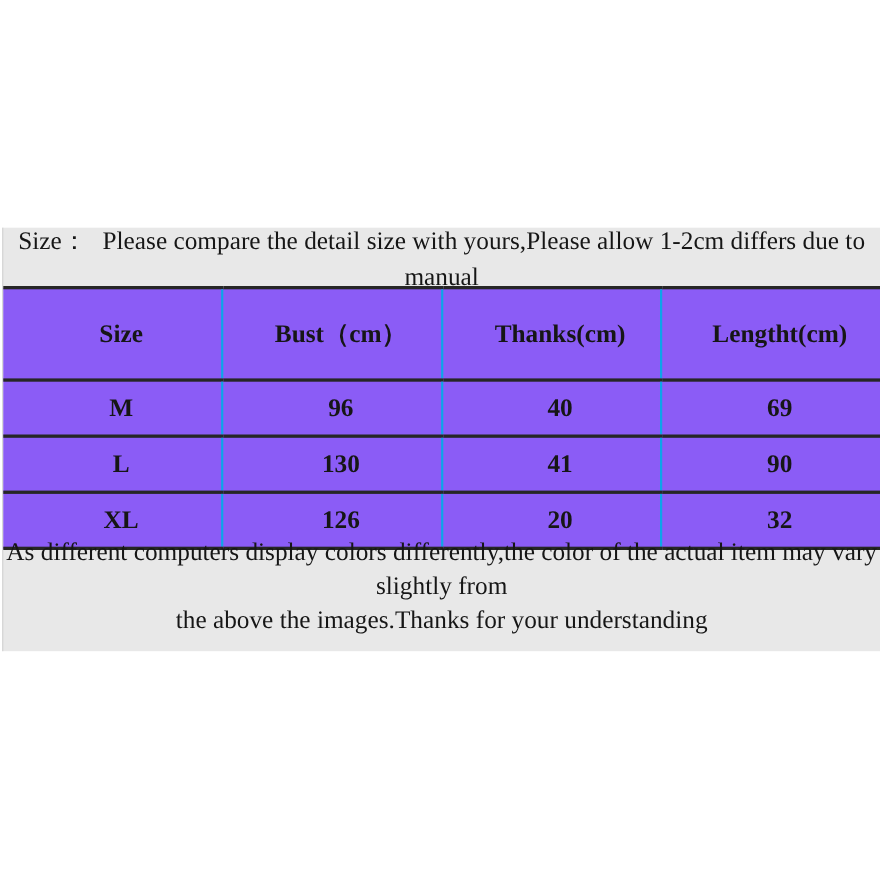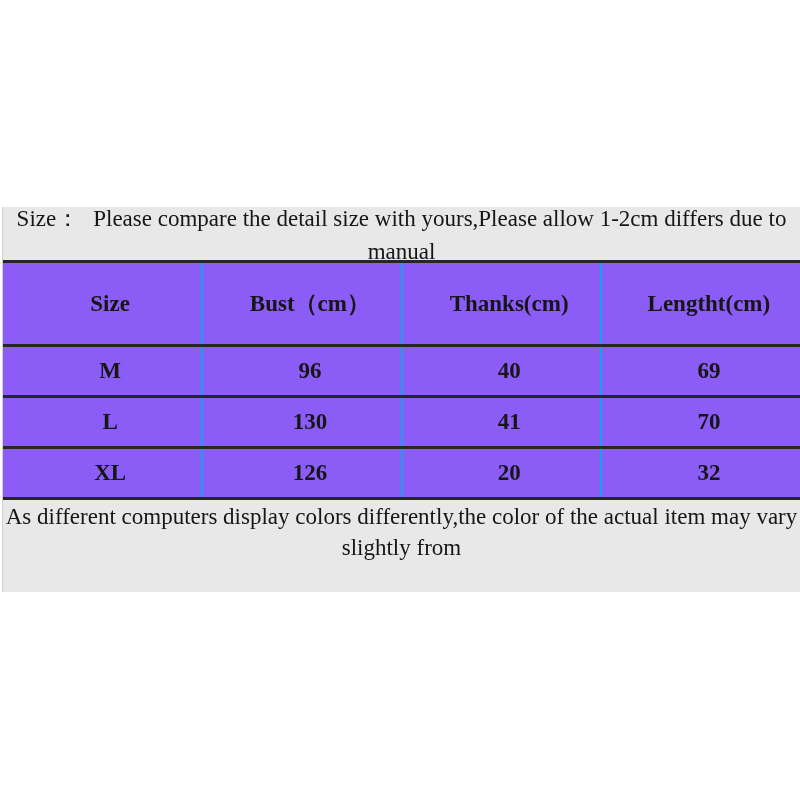--- a/index.html
+++ b/index.html
@@ -97,29 +97,30 @@
         <tr>
           <td>M</td>
           <td>96</td>
           <td>40</td>
           <td>69</td>
         </tr>
         <tr>
           <td>L</td>
           <td>130</td>
           <td>41</td>
-          <td>70</td>
+          <td>90</td>
         </tr>
         <tr>
           <td>XL</td>
           <td>126</td>
           <td>20</td>
           <td>32</td>
         </tr>
       </tbody>
     </table>
 
     <div class="footer">
       <div>As different computers display colors differently,the color of the actual item may vary slightly from</div>
+      <div>the above the images.Thanks for your understanding</div>
     </div>
 
   </div>
 </div>
 
 </body></html>

